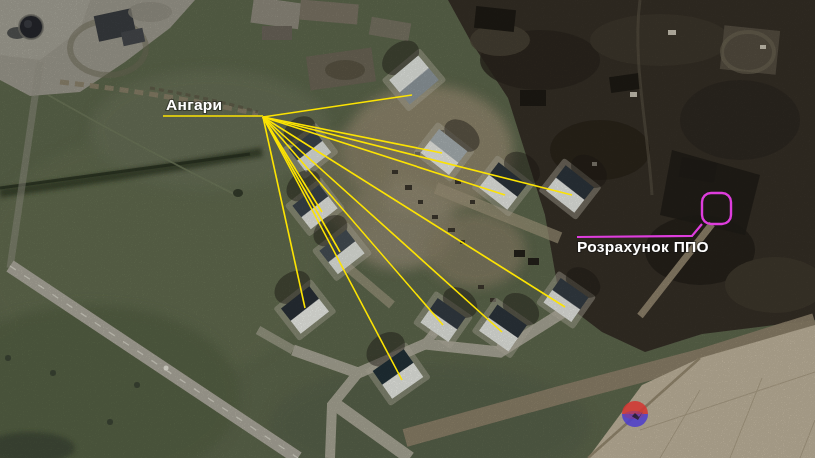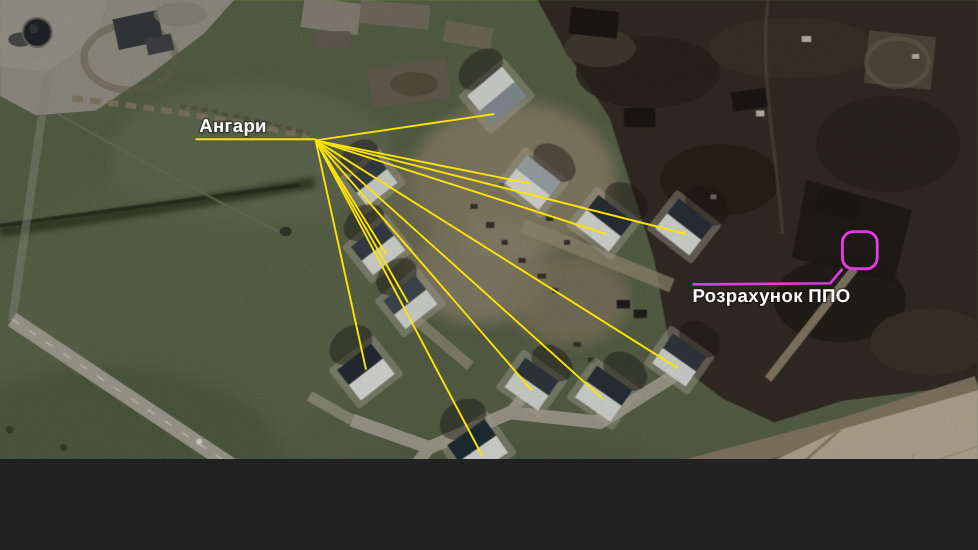--- a/index.html
+++ b/index.html
@@ -1,16 +1,16 @@
 <!DOCTYPE html>
 <html style="--yellow: #fce303; --magenta: #de3ddd; --label: #ffffff;"><head>
 <meta charset="utf-8">
 <style>
   html,body{margin:0;padding:0;background:#222;}
-  .stage{position:relative;width:815px;height:382px;overflow:hidden;background:#84cc16;}
+  .stage{position:relative;width:815px;height:458px;overflow:hidden;background:#84cc16;}
   svg{display:block;}
   .terrain-soft{filter:blur(.4px) saturate(.95);}
   .map-label{
     font:700 15.5px "Liberation Sans", sans-serif;
     fill:var(--label,#fff);
     letter-spacing:.3px;
     paint-order:stroke;
     stroke:rgba(15,15,15,.45);
     stroke-width:2.2px;
   }

